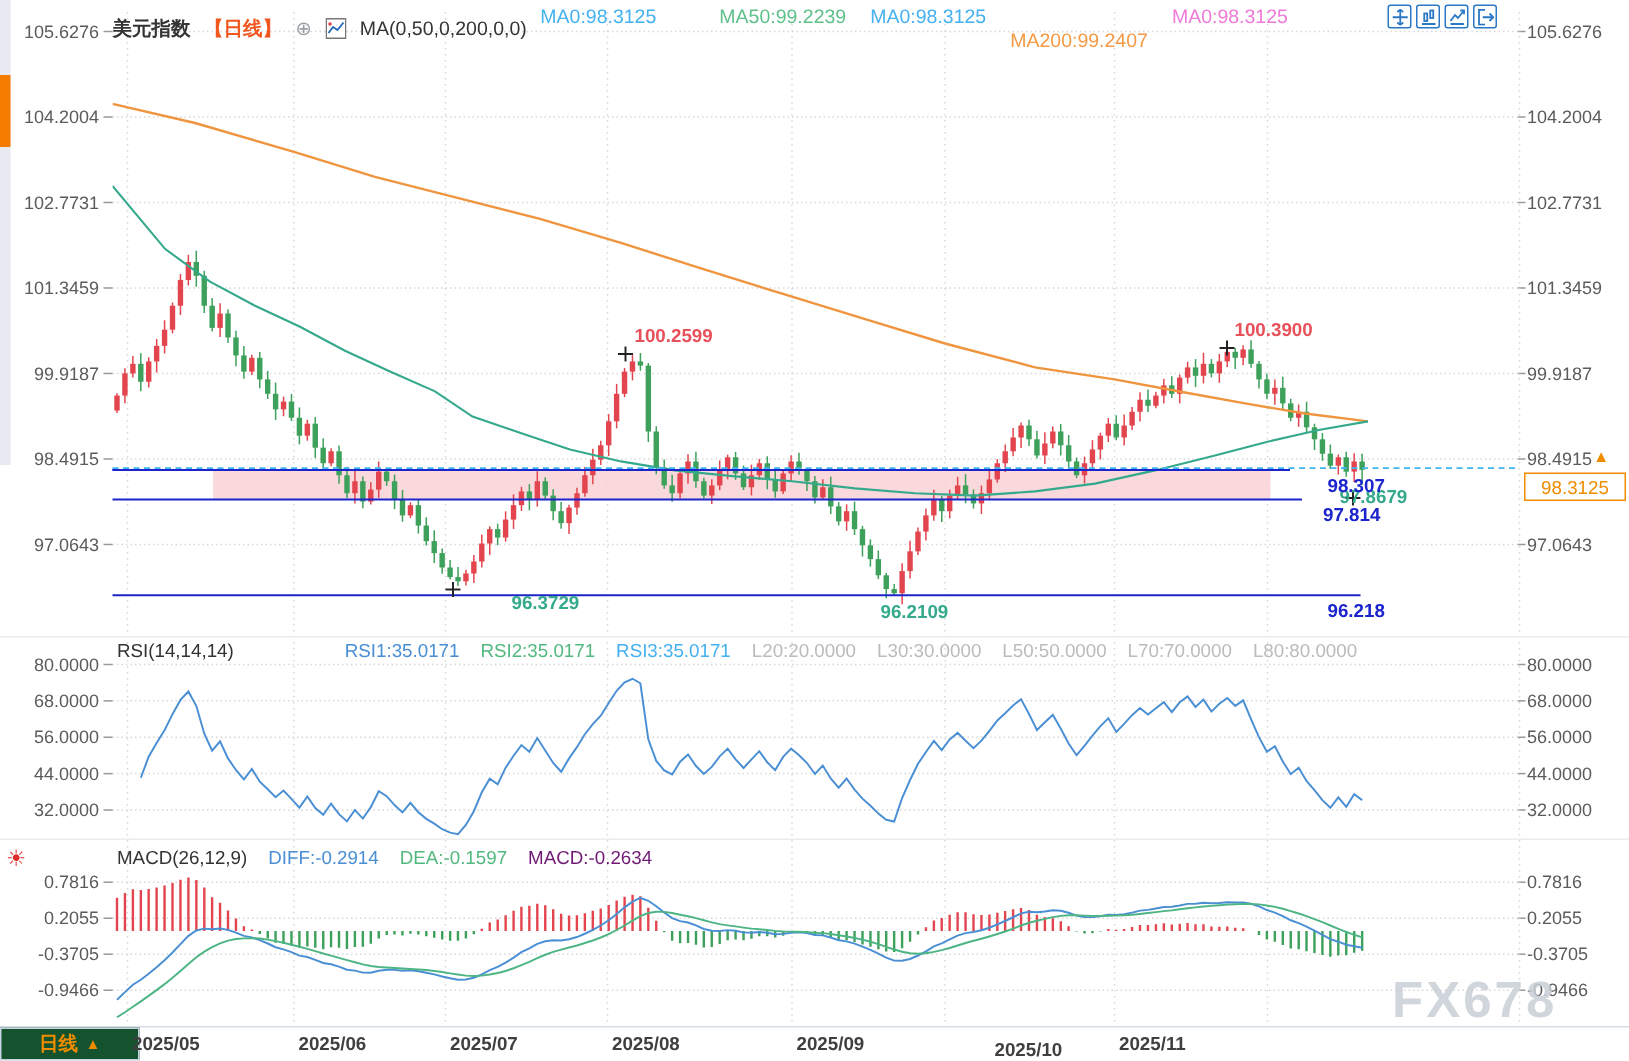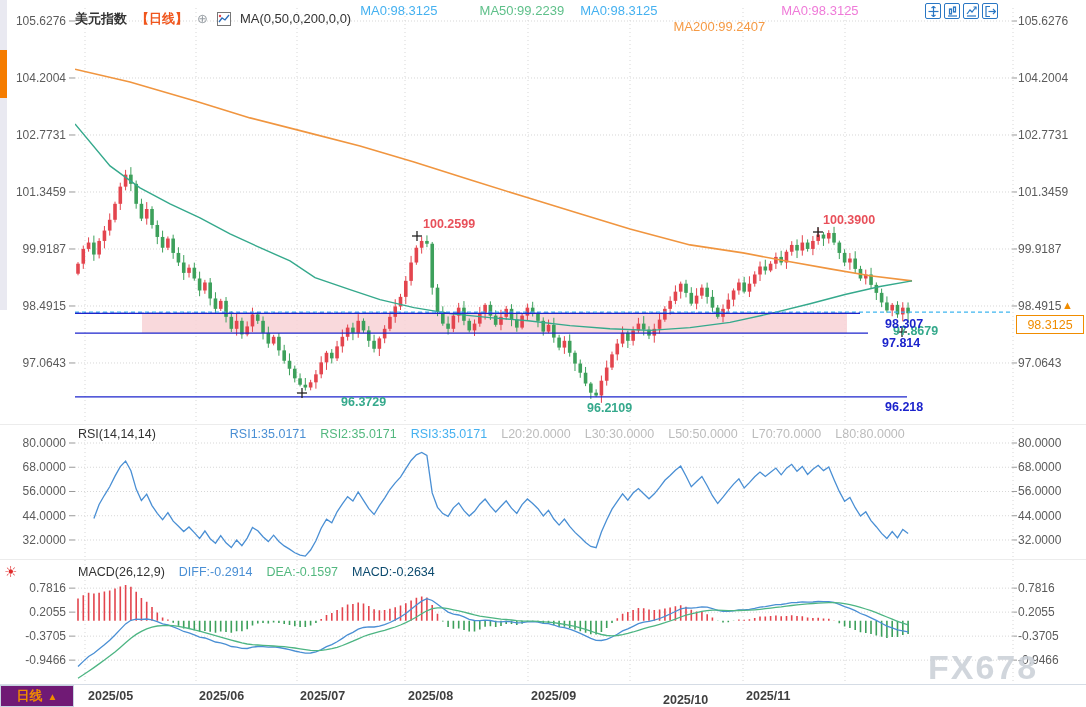--- a/index.html
+++ b/index.html
@@ -14,22 +14,22 @@
   #header{position:absolute;left:75px;top:3px;display:flex;align-items:center;gap:9px;font-size:13px;color:#333;}
   #header .sym{font-weight:bold;color:#333;}
   #header .ptag{color:#f0561d;font-weight:bold;}
   #header .linkic{color:#9aa0a6;font-size:13px;}
   #mavals{display:flex;gap:16px;font-size:13px;}
   #toolbar{position:absolute;right:88px;top:3px;display:flex;gap:3px;}
   .tbico{width:14px;height:14px;border:1px solid #2a77c4;border-radius:2px;display:flex;align-items:center;justify-content:center;background:#fff;cursor:pointer;}
   #rsihead{position:absolute;left:78px;top:427px;display:flex;gap:30px;font-size:12.5px;color:#333;}
   #macdhead{position:absolute;left:78px;top:565px;display:flex;gap:14px;font-size:12.5px;color:#333;}
   #bottombar{position:absolute;left:0;top:684px;width:1086px;height:23px;background:#fff;border-top:1px solid #d5dce5;}
-  #periodbtn{position:absolute;left:0px;top:0px;width:74px;height:22px;border:1px solid #c8d4e2;box-sizing:border-box;
-             display:flex;align-items:center;justify-content:center;gap:5px;color:#f08c00;font-weight:bold;font-size:13px;background:#701a75;cursor:pointer;}
+  #periodbtn{position:absolute;left:0px;top:0px;width:93px;height:22px;border:1px solid #c8d4e2;box-sizing:border-box;
+             display:flex;align-items:center;justify-content:center;gap:5px;color:#f08c00;font-weight:bold;font-size:13px;background:#14532d;cursor:pointer;}
   #watermark{position:absolute;left:928px;top:648px;font-size:34px;font-weight:bold;color:#c9cfd7;letter-spacing:2px;opacity:0.85;}
   #priceflag{position:absolute;left:1016px;top:315px;width:66px;height:17px;border:1px solid #f08c00;background:#fff;
              color:#f08c00;font-size:12.5px;display:flex;align-items:center;justify-content:center;}
   #leftstrip{position:absolute;left:0;top:0;width:7px;height:310px;background:#e9e9f1;}
   #leftstrip-orange{position:absolute;left:0;top:50px;width:7px;height:48px;background:#f57c00;}
   #sunicon{position:absolute;left:4px;top:563px;font-size:15px;color:#e02b2b;}
   #uparrow{position:absolute;left:1062px;top:299px;font-size:11px;color:#f08c00;font-weight:bold;}
   .sep{position:absolute;left:0;width:1086px;height:1px;background:#ececec;}
 </style>
 </head>
@@ -561,21 +561,21 @@
         <span style="color: rgb(188, 188, 188);">L80:80.0000</span>
       </span>
   </div>
 
   <div id="sunicon">☀</div>
   <div id="macdhead">
     <span>MACD(26,12,9)</span>
     <span id="macdvals" style="display:flex;gap:14px;">
         <span style="color: rgb(74, 143, 212);">DIFF:-0.2914</span>
         <span style="color: rgb(83, 184, 127);">DEA:-0.1597</span>
-        <span style="color: #0c4a6e; text-align: right;">MACD:-0.2634</span>
+        <span style="color: #701a75; text-align: right;">MACD:-0.2634</span>
       </span>
   </div>
 
   <div id="priceflag">98.3125</div>
   <div id="uparrow">▲</div>
 
   <div id="watermark">FX678</div>
 
   <div class="sep" style="top:424px;"></div>
   <div class="sep" style="top:559px;"></div>

